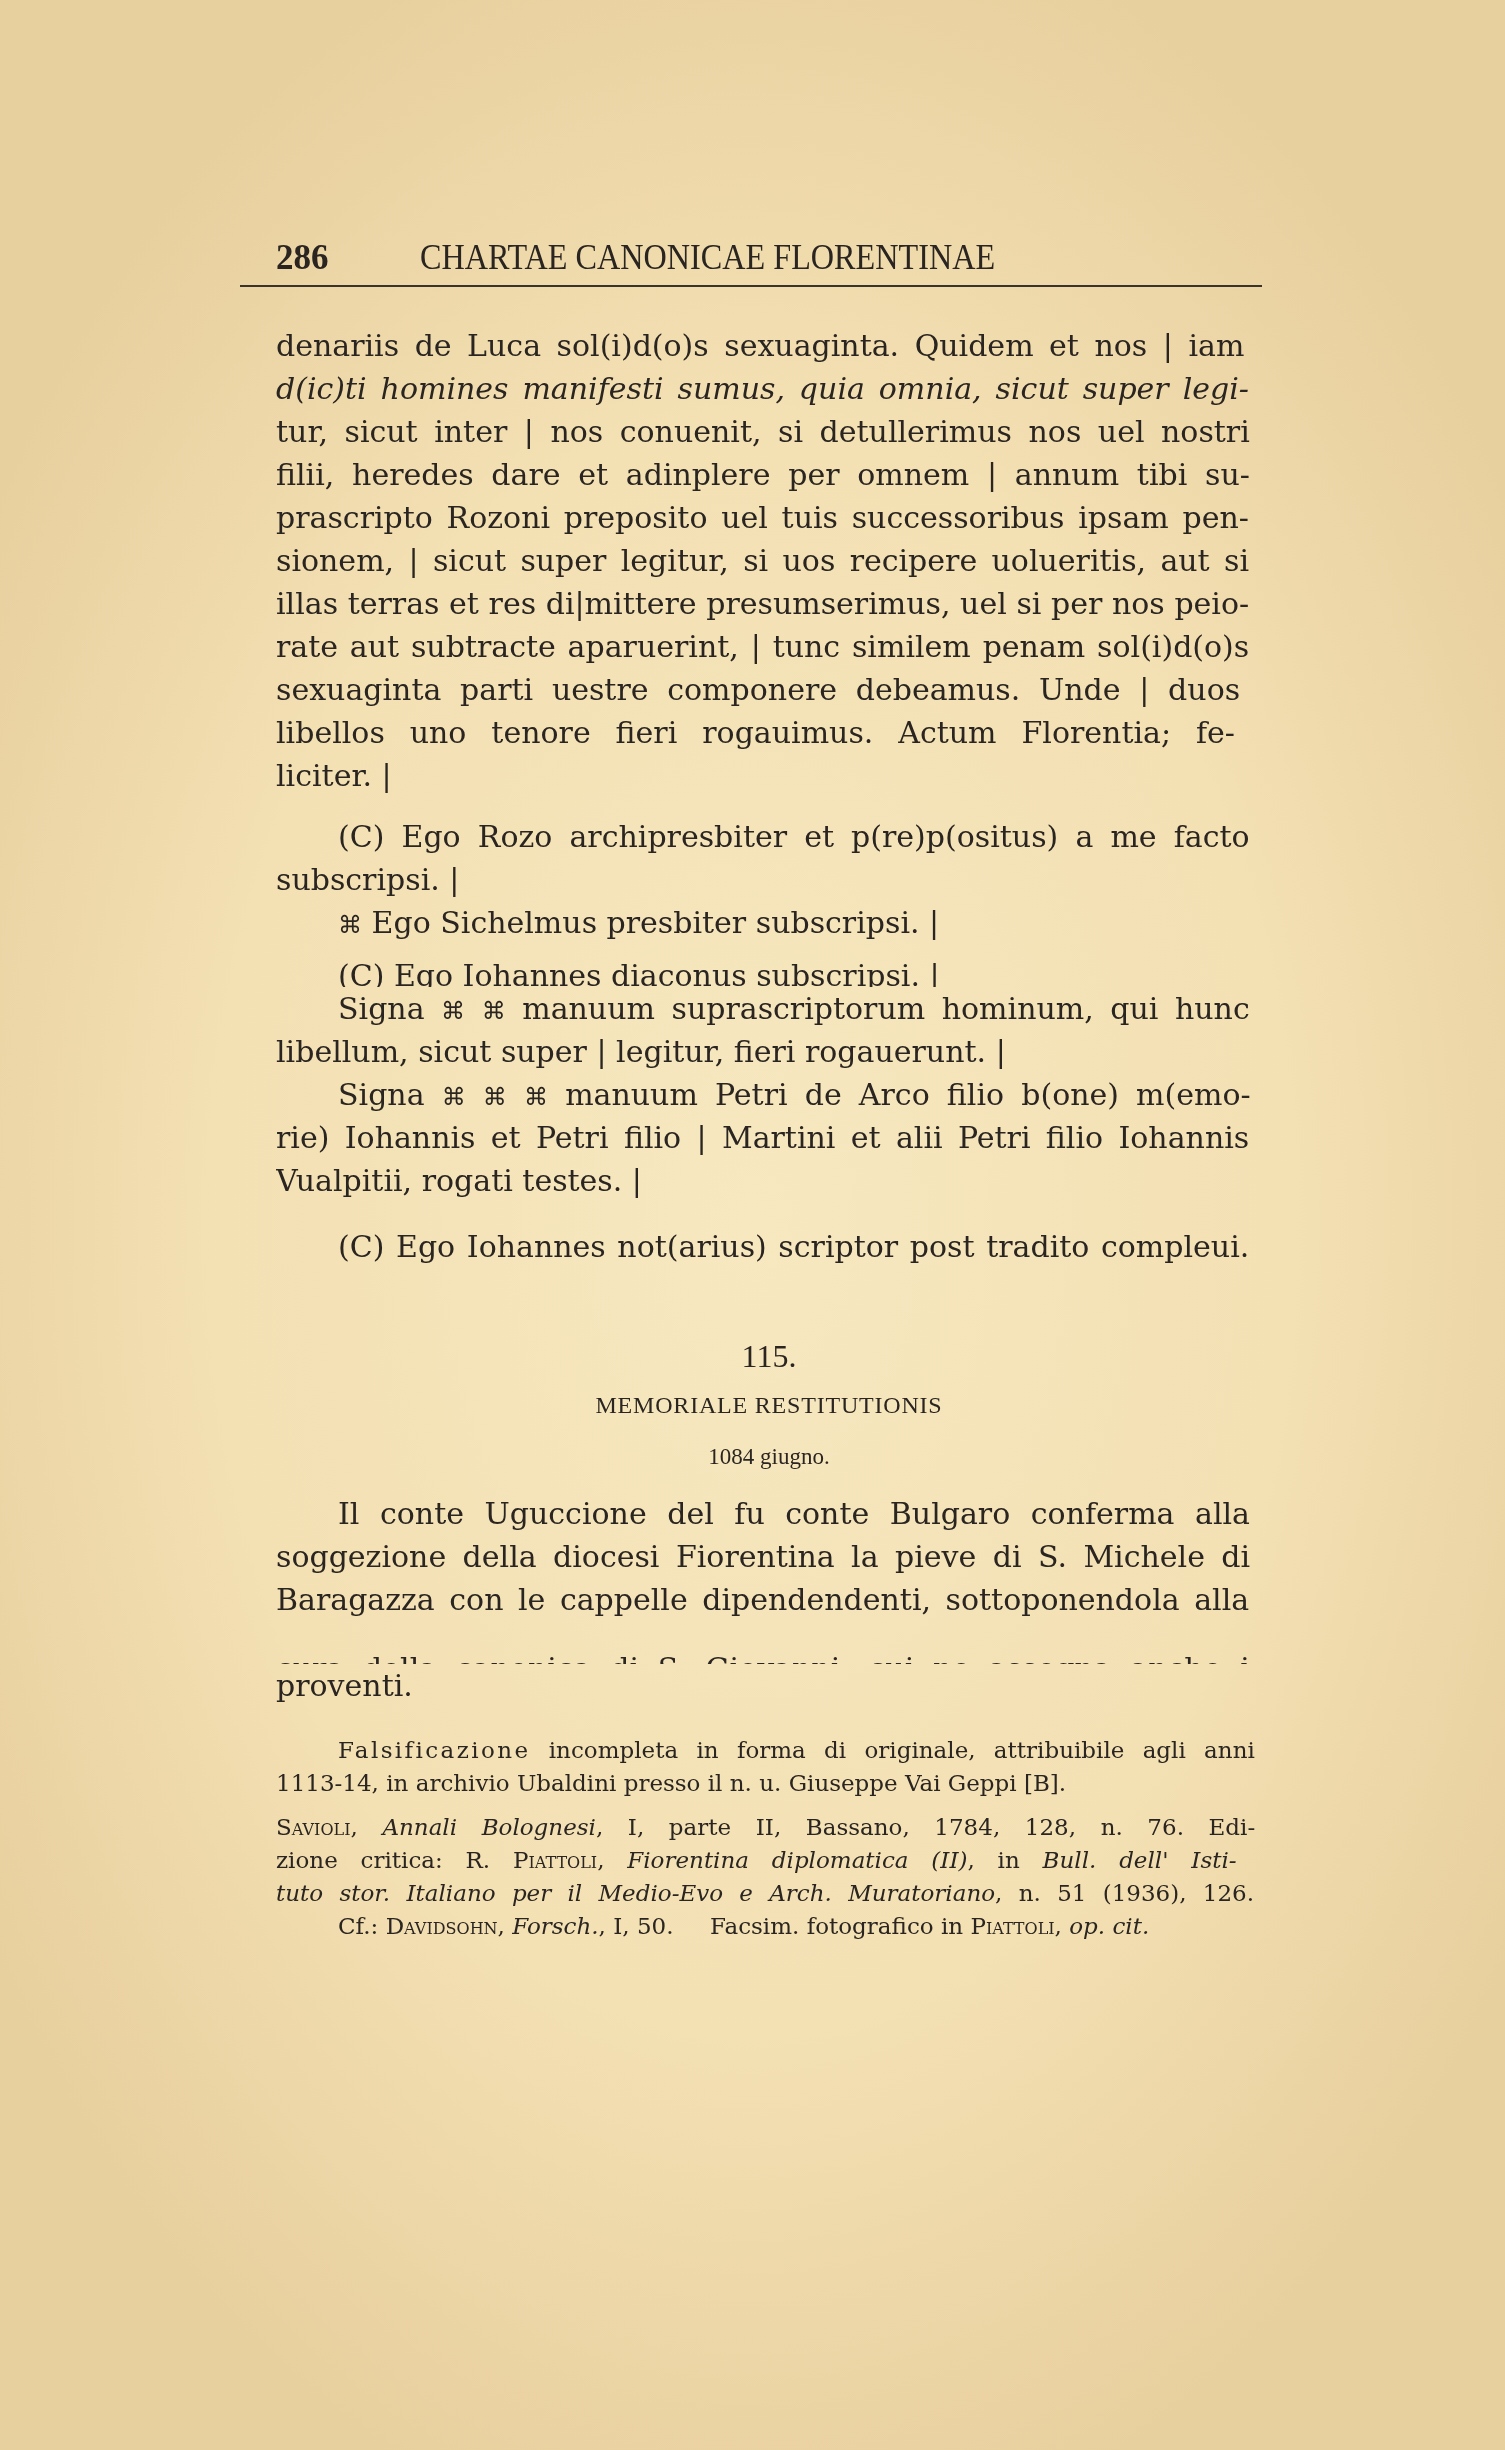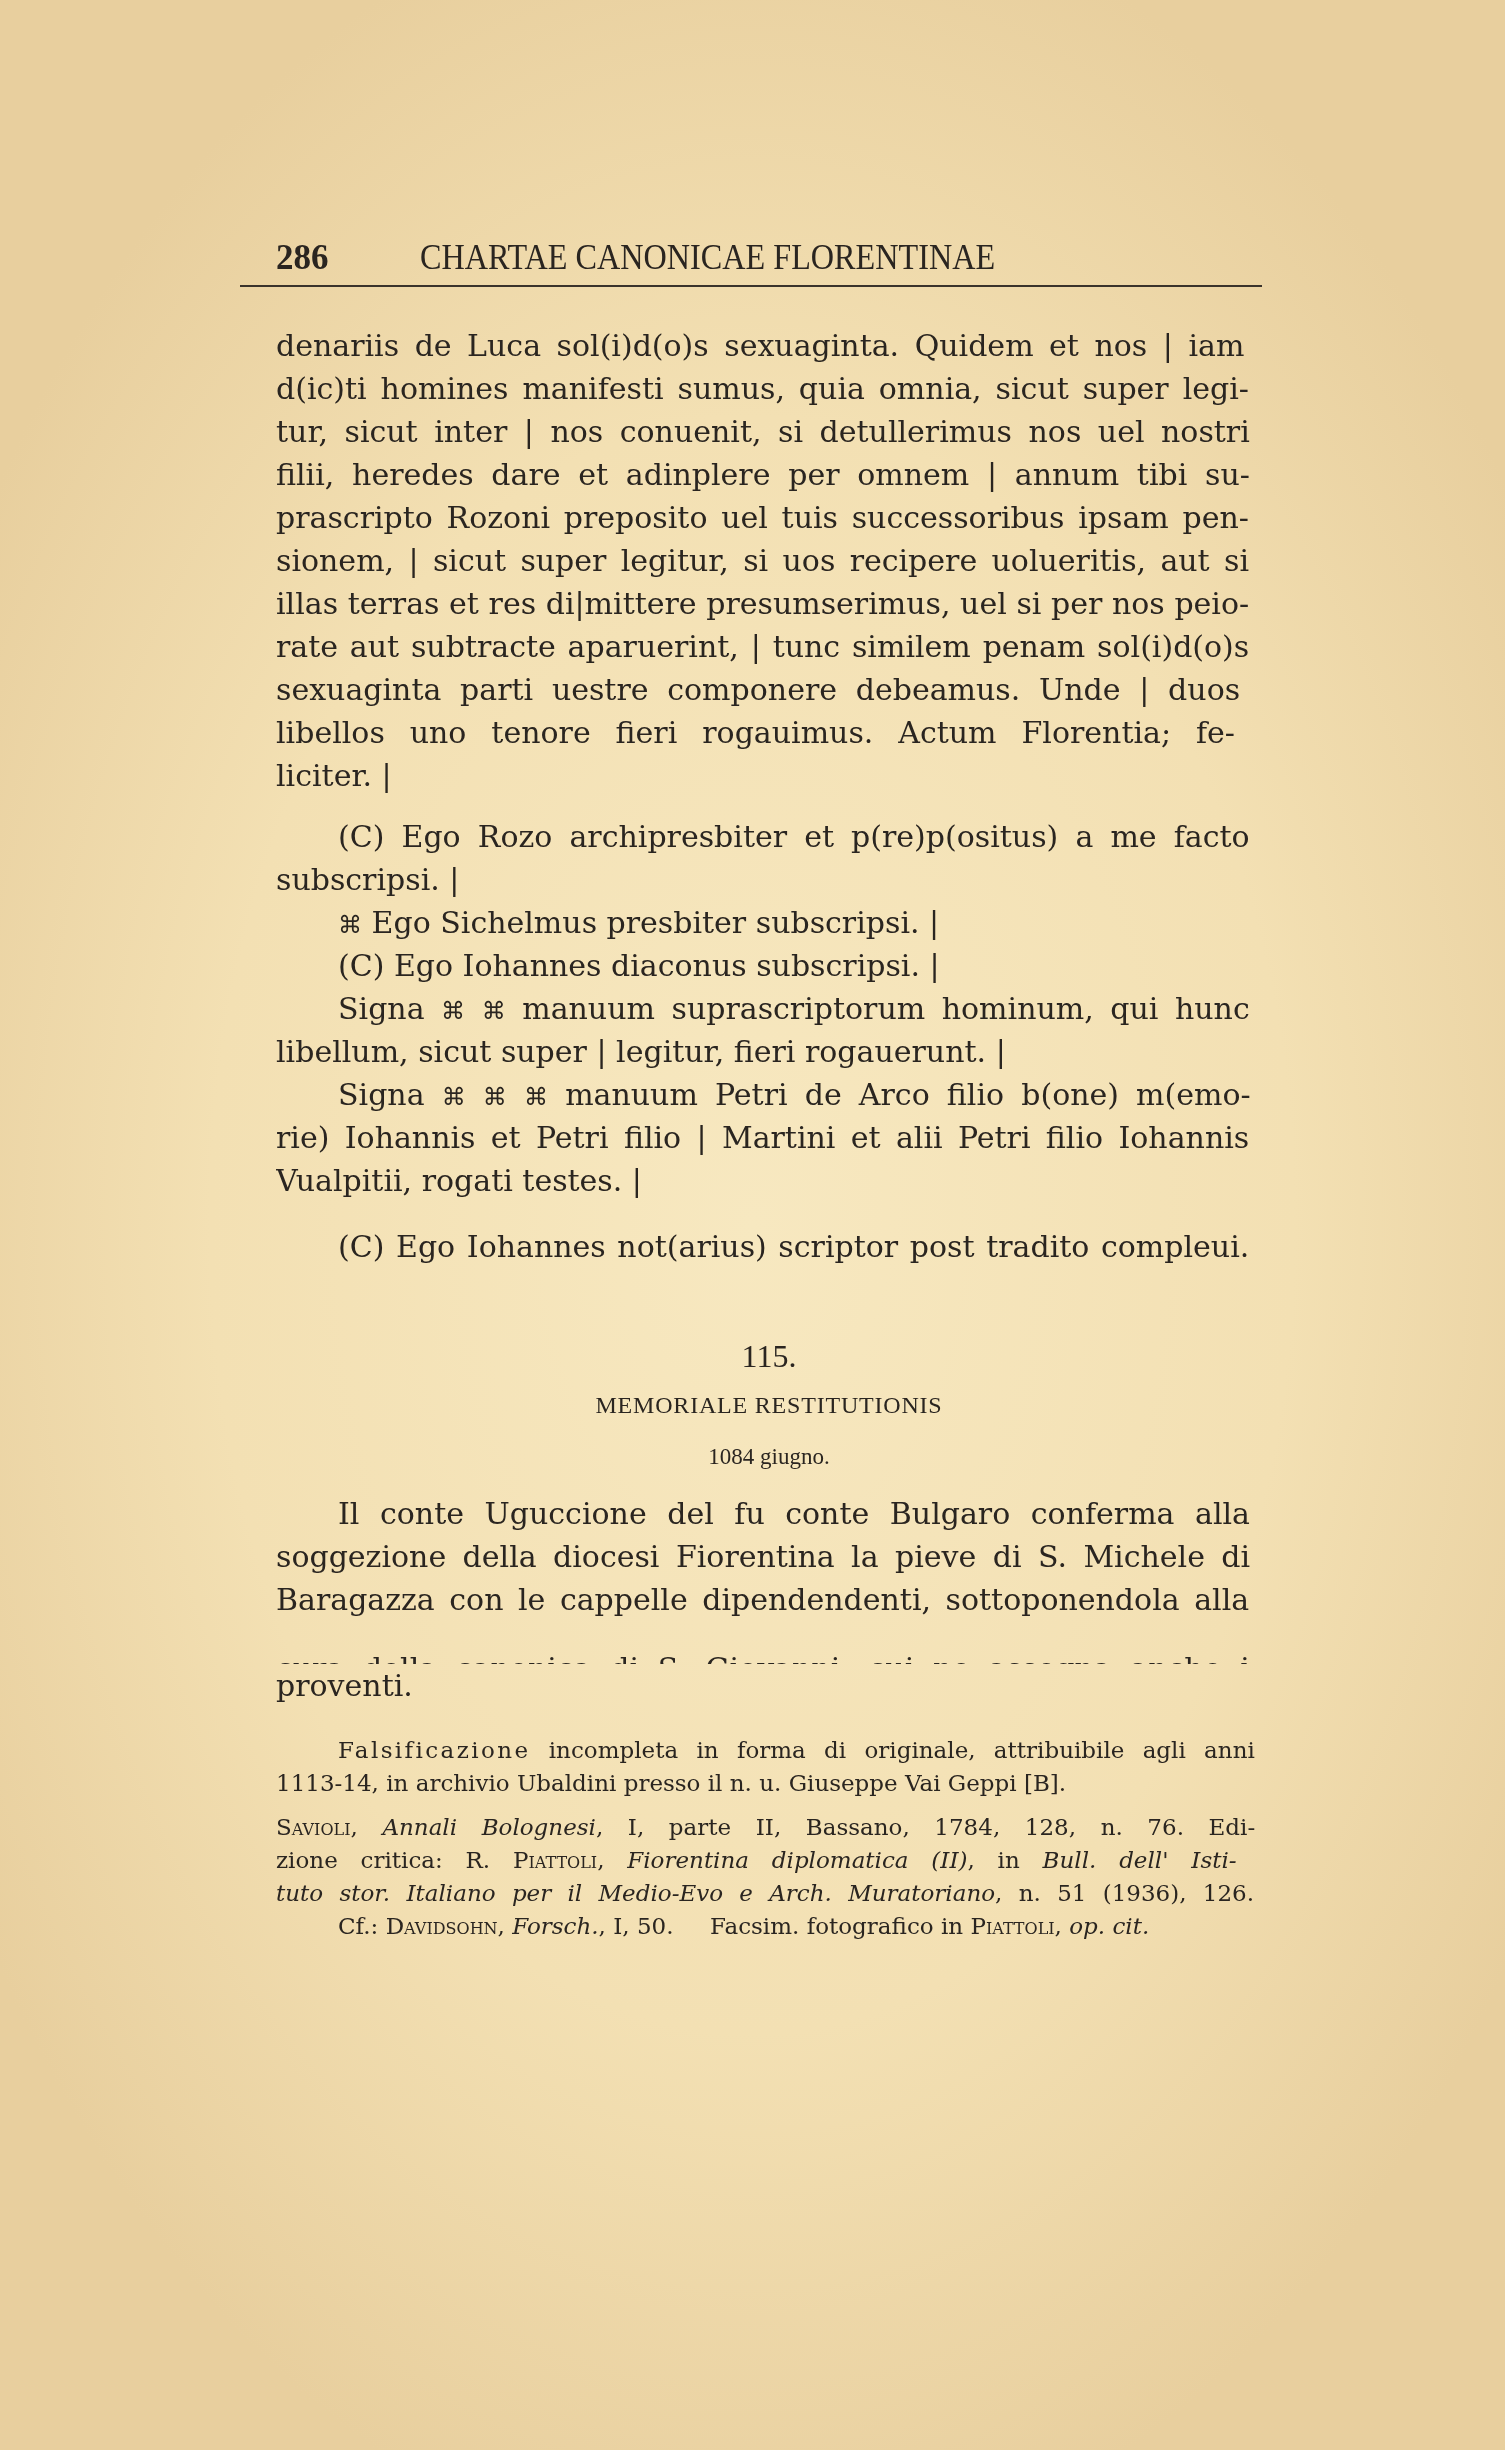--- a/index.html
+++ b/index.html
@@ -50,37 +50,37 @@
 
 <div class="page">
 
   <div class="running-head">
     <span class="pno">286</span><span class="title">CHARTAE CANONICAE FLORENTINAE</span>
   </div>
   <div class="head-rule"></div>
 
   <div class="block main" style="top:324px">
     <span class="line" style="white-space: nowrap;"><span style="display: inline-block; white-space: nowrap; word-spacing: 6px;">denariis de Luca sol(i)d(o)s sexuaginta.  Quidem et nos | iam</span></span>
-    <span class="line" style="white-space: nowrap;"><span style="display: inline-block; white-space: nowrap; word-spacing: 4.4px;">d(ic)ti homines manifesti sumus, quia omnia, sicut super legi-</span></span>
+    <span class="line" style="white-space: nowrap;"><span style="display: inline-block; white-space: nowrap; word-spacing: 4.4px; font-style: italic;">d(ic)ti homines manifesti sumus, quia omnia, sicut super legi-</span></span>
     <span class="line" style="white-space: nowrap;"><span style="display: inline-block; white-space: nowrap; word-spacing: 7px;">tur, sicut inter | nos conuenit, si detullerimus nos uel nostri</span></span>
     <span class="line" style="white-space: nowrap;"><span style="display: inline-block; white-space: nowrap; word-spacing: 8.2px;">filii, heredes dare et adinplere per omnem | annum tibi su-</span></span>
     <span class="line" style="white-space: nowrap;"><span style="display: inline-block; white-space: nowrap; word-spacing: 4.2px;">prascripto Rozoni preposito uel tuis successoribus ipsam pen-</span></span>
     <span class="line" style="white-space: nowrap;"><span style="display: inline-block; white-space: nowrap; word-spacing: 4.8px;">sionem, | sicut super legitur, si uos recipere uolueritis, aut si</span></span>
     <span class="line" style="white-space: nowrap;"><span style="display: inline-block; white-space: nowrap; word-spacing: 0.1px;">illas terras et res di|mittere presumserimus, uel si per nos peio-</span></span>
     <span class="line" style="white-space: nowrap;"><span style="display: inline-block; white-space: nowrap; word-spacing: 2.3px;">rate aut subtracte aparuerint, | tunc similem penam sol(i)d(o)s</span></span>
     <span class="line" style="white-space: nowrap;"><span style="display: inline-block; white-space: nowrap; word-spacing: 9.2px;">sexuaginta parti uestre componere debeamus.  Unde | duos</span></span>
     <span class="line" style="white-space: nowrap;"><span style="display: inline-block; white-space: nowrap; word-spacing: 15.4px;">libellos uno tenore fieri rogauimus.  Actum Florentia; fe-</span></span>
     <span class="line last" style="white-space: nowrap;"><span style="display: inline-block; white-space: nowrap;">liciter. |</span></span>
   </div>
 
   <div class="block main" style="top:815px">
     <span class="line indent" style="white-space: nowrap;"><span style="display: inline-block; white-space: nowrap; word-spacing: 7.6px;">(C) Ego Rozo archipresbiter et p(re)p(ositus) a me facto</span></span>
     <span class="line last" style="white-space: nowrap;"><span style="display: inline-block; white-space: nowrap;">subscripsi. |</span></span>
     <span class="line indent last" style="white-space: nowrap;"><span style="display: inline-block; white-space: nowrap;"><span class="cross">⌘</span> <span>Ego Sichelmus presbiter subscripsi. |</span></span></span>
-    <span class="line indent last" style="white-space: nowrap;"><span style="display: inline-block; white-space: nowrap;">(C) Ego Iohannes diaconus subscripsi. |</span></span>
+    <span class="line indent last" style="white-space: nowrap;"><span style="display: inline-block; white-space: nowrap; margin-top: 10px;">(C) Ego Iohannes diaconus subscripsi. |</span></span>
     <span class="line indent" style="white-space: nowrap;"><span style="display: inline-block; white-space: nowrap; word-spacing: 7px;"><span>Signa</span> <span class="cross">⌘</span> <span class="cross">⌘</span> <span>manuum suprascriptorum hominum, qui hunc</span></span></span>
     <span class="line last" style="white-space: nowrap;"><span style="display: inline-block; white-space: nowrap;">libellum, sicut super | legitur, fieri rogauerunt. |</span></span>
     <span class="line indent" style="white-space: nowrap;"><span style="display: inline-block; white-space: nowrap; word-spacing: 7.6px;"><span>Signa</span> <span class="cross">⌘</span> <span class="cross">⌘</span> <span class="cross">⌘</span> <span>manuum Petri de Arco filio b(one) m(emo-</span></span></span>
     <span class="line" style="white-space: nowrap;"><span style="display: inline-block; white-space: nowrap; word-spacing: 5.8px;">rie) Iohannis et Petri filio | Martini et alii Petri filio Iohannis</span></span>
     <span class="line last" style="white-space: nowrap;"><span style="display: inline-block; white-space: nowrap;">Vualpitii, rogati testes. |</span></span>
   </div>
 
   <div class="block main" style="top:1225px">
     <span class="line indent" style="white-space: nowrap;"><span style="display: inline-block; white-space: nowrap; word-spacing: 2.1px;">(C) Ego Iohannes not(arius) scriptor post tradito compleui.</span></span>
   </div>

